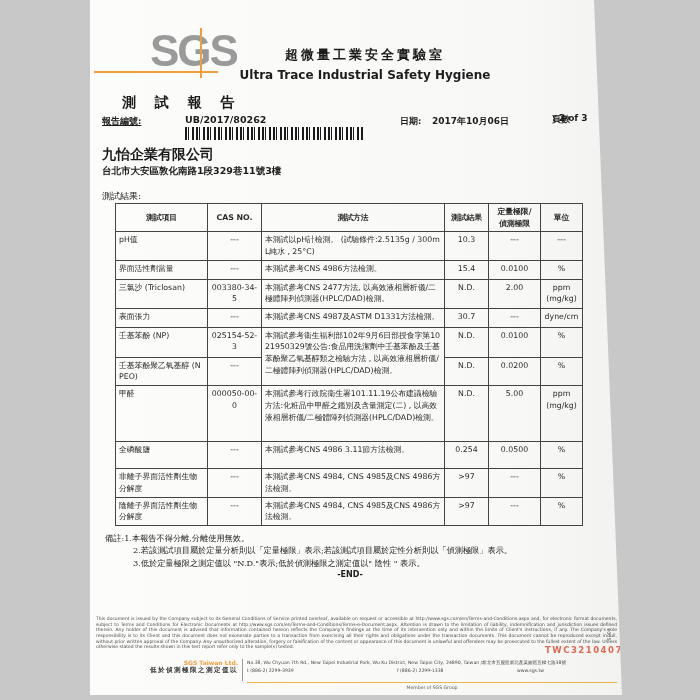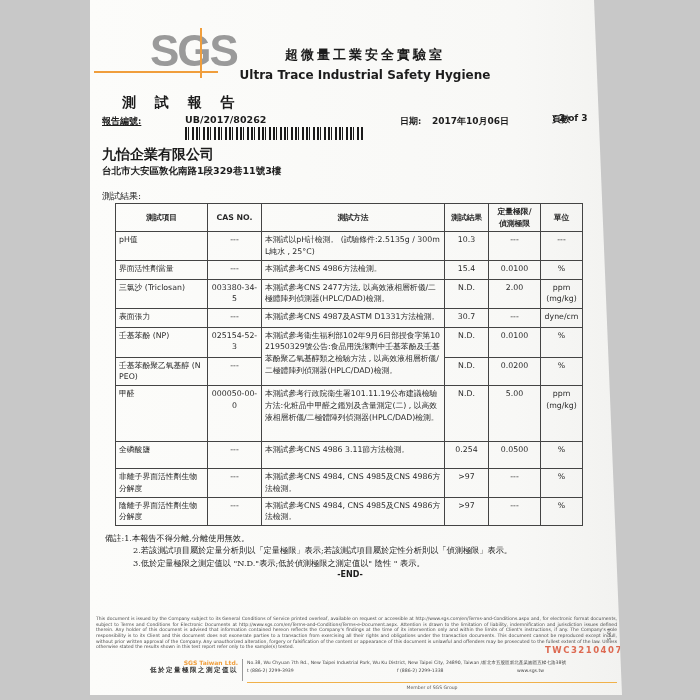--- a/index.html
+++ b/index.html
@@ -218,21 +218,21 @@
     <div class="indent">3.低於定量極限之測定值以 "N.D."表示;低於偵測極限之測定值以" 陰性 " 表示。</div>
   </div>
   <div class="abs end-mark">-END-</div>
 
   <div class="abs disclaimer">This document is issued by the Company subject to its General Conditions of Service printed overleaf, available on request or accessible at http://www.sgs.com/en/Terms-and-Conditions.aspx and, for electronic format documents, subject to Terms and Conditions for Electronic Documents at http://www.sgs.com/en/Terms-and-Conditions/Terms-e-Document.aspx. Attention is drawn to the limitation of liability, indemnification and jurisdiction issues defined therein. Any holder of this document is advised that information contained hereon reflects the Company's findings at the time of its intervention only and within the limits of Client's instructions, if any. The Company's sole responsibility is to its Client and this document does not exonerate parties to a transaction from exercising all their rights and obligations under the transaction documents. This document cannot be reproduced except in full, without prior written approval of the Company. Any unauthorized alteration, forgery or falsification of the content or appearance of this document is unlawful and offenders may be prosecuted to the fullest extent of the law. Unless otherwise stated the results shown in this test report refer only to the sample(s) tested.</div>
   <div class="abs twc-code">TWC3210407</div>
   <div class="abs side-num">1005</div>
 
   <div class="abs f-company">
     <div class="en">SGS Taiwan Ltd.</div>
-    <div class="zh">低於定量極限之測定值以</div>
+    <div class="zh">低於偵測極限之測定值以</div>
   </div>
   <div class="abs f-divider"></div>
   <div class="abs f-right">
     <div>No.38, Wu Chyuan 7th Rd., New Taipei Industrial Park, Wu Ku District, New Taipei City, 24890, Taiwan /新北市五股區新北產業園區五權七路38號</div>
     <div class="line2">
       <span class="f-tel">t (886-2) 2299-3939</span>
       <span class="f-fax">f (886-2) 2299-1338</span>
       <span class="f-web">www.sgs.tw</span>
     </div>
   </div>

